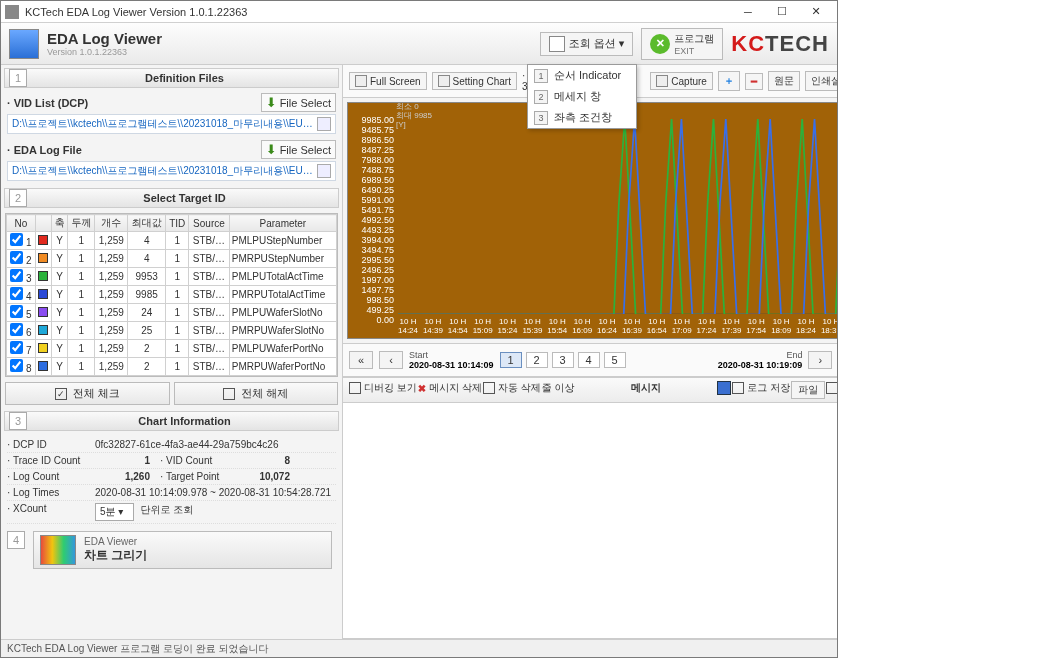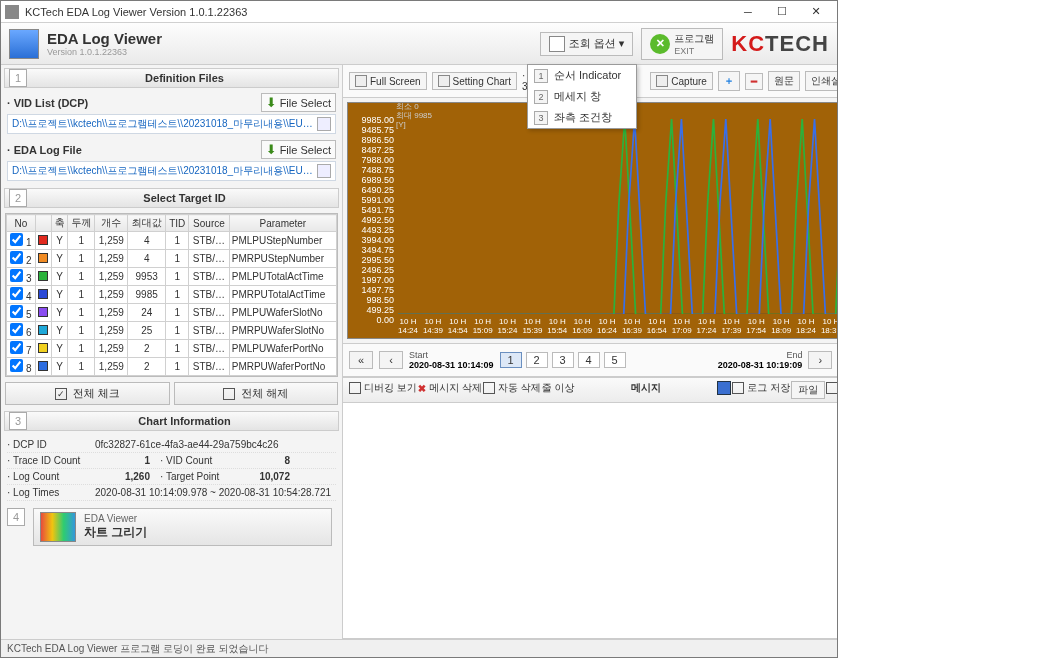--- a/index.html
+++ b/index.html
@@ -326,20 +326,25 @@
         <div class="irow">
             <span class="ik">· Log Count</span>
             <span class="iv2">1,260</span>
             <span class="ik2">· Target Point</span>
             <span class="iv2">10,072</span>
           </div>
         <div class="irow">
             <span class="ik">· Log Times</span>
             <span class="iv" style="font-weight:normal;text-align:left;">2020-08-31 10:14:09.978 ~ 2020-08-31 10:54:28.721</span>
           </div>
+        <div class="irow">
+            <span class="ik">· XCount</span>
+          <span class="selbox"><span>5분</span> ▾</span>
+          <span>단위로 조회</span>
+        </div>
       </div>
 
       <div style="display:flex;align-items:flex-start;margin:0 4px;">
         <div class="secnum" style="margin:4px 2px 0 2px;">4</div>
         <div class="drawbtn" style="flex:1;">
           <div class="drawico"></div>
           <div>
             <div style="font-size:10px;color:#666;">EDA Viewer</div>
             <div style="font-size:12px;font-weight:bold;">차트 그리기</div>
           </div>

